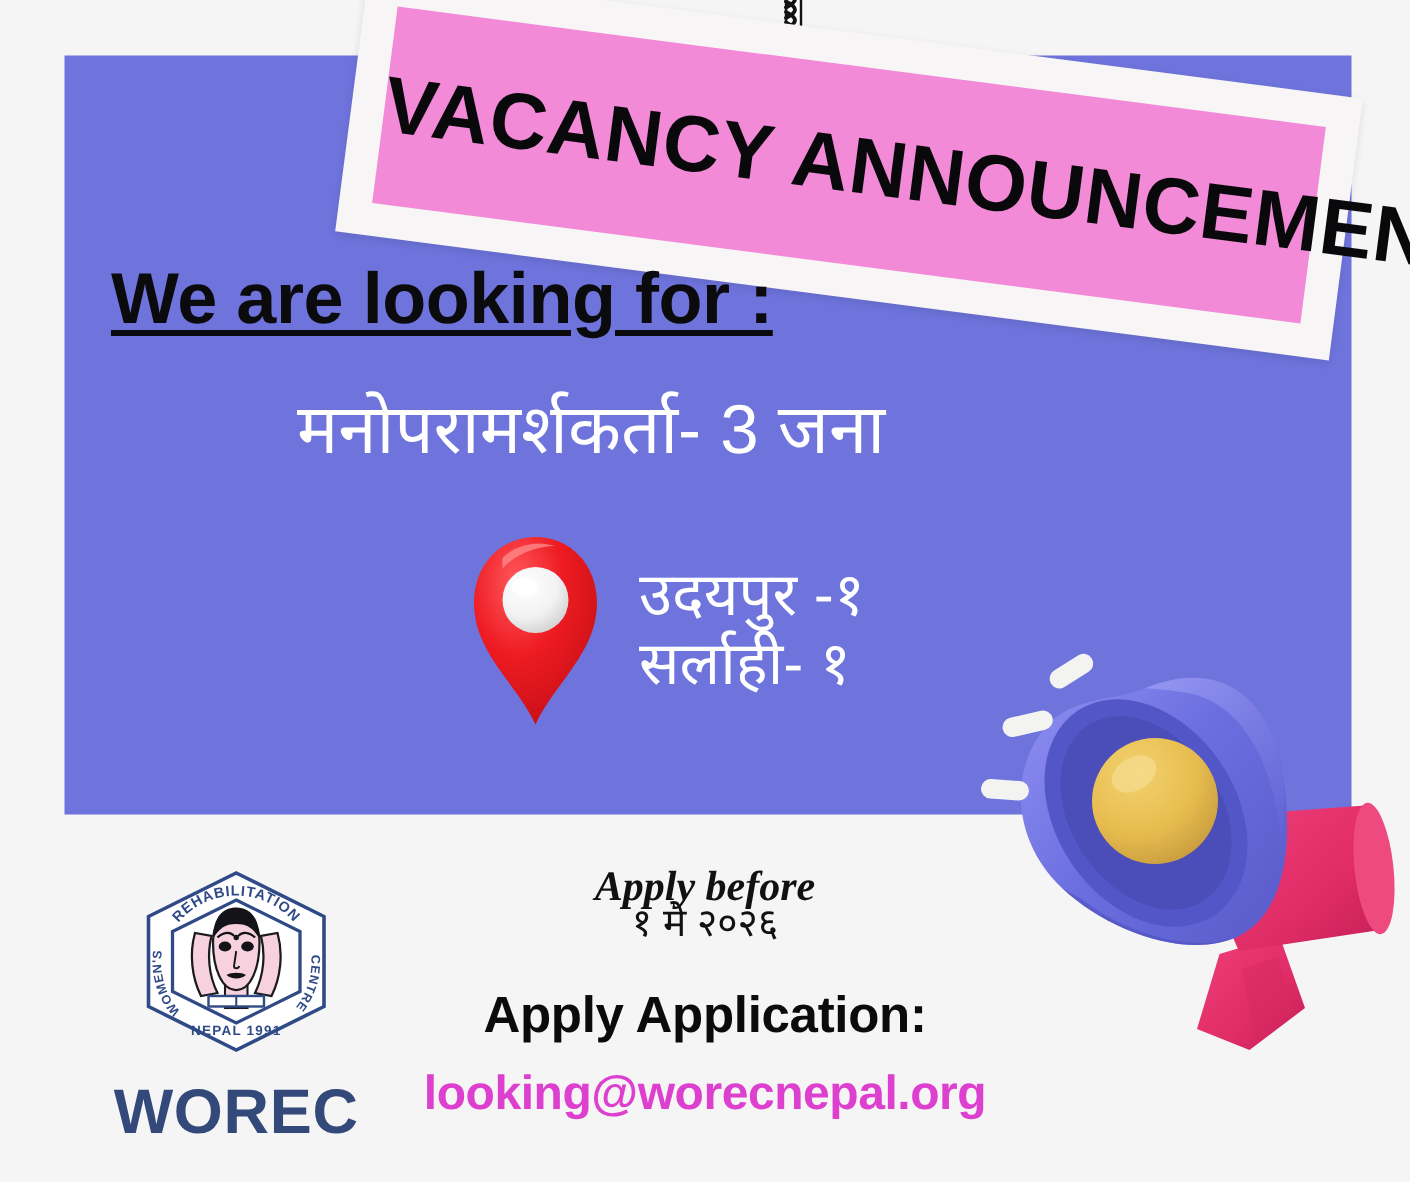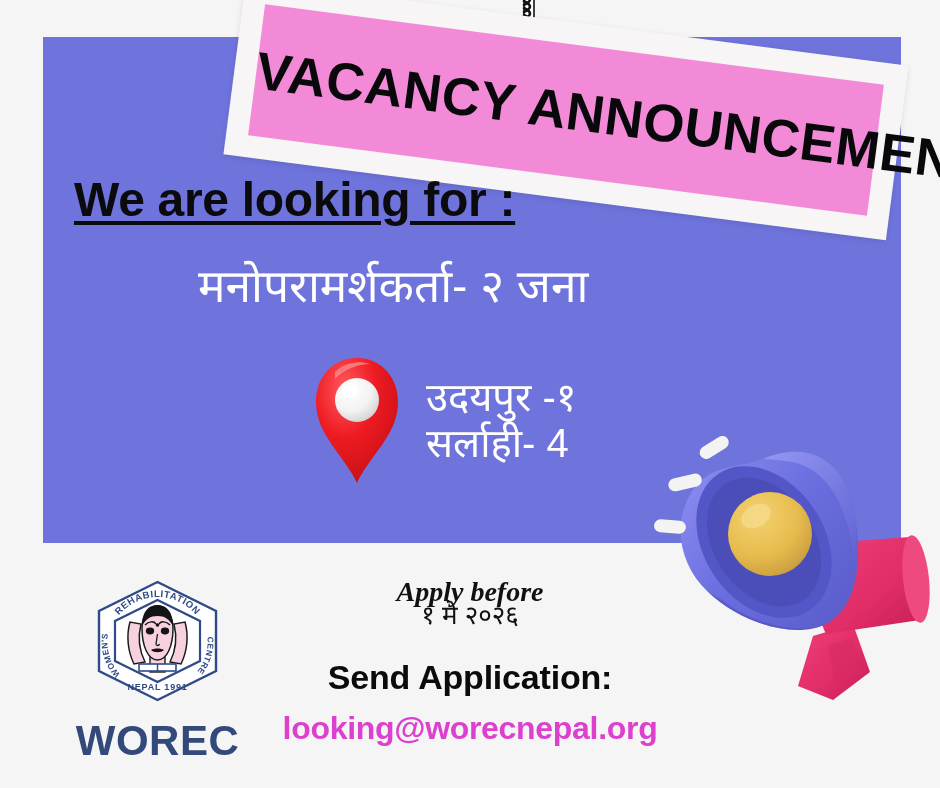--- a/index.html
+++ b/index.html
@@ -224,21 +224,21 @@
   </svg>
 
   <div id="banner-sign">
     <div id="banner-inner">
       <div id="banner-title">VACANCY ANNOUNCEMENT</div>
     </div>
   </div>
 
   <div id="looking-for">We are looking for :</div>
 
-  <div id="job-title">मनोपरामर्शकर्ता- २ जना</div>
+  <div id="job-title">मनोपरामर्शकर्ता- 3 जना</div>
 
   <div id="locations-block">
     <svg id="map-pin" viewBox="0 0 90 130">
       <defs>
         <radialGradient id="pinBody" cx="35%" cy="25%" r="85%">
           <stop offset="0%" stop-color="#ff5a5f"></stop>
           <stop offset="45%" stop-color="#ee1b22"></stop>
           <stop offset="100%" stop-color="#c20f14"></stop>
         </radialGradient>
         <radialGradient id="pinBall" cx="35%" cy="28%" r="80%">
@@ -247,21 +247,21 @@
           <stop offset="100%" stop-color="#cfcfcf"></stop>
         </radialGradient>
       </defs>
       <path d="M45 128 C 32 100, 4 80, 4 47 C 4 21, 22 3, 45 3 C 68 3, 86 21, 86 47 C 86 80, 58 100, 45 128 Z" fill="url(#pinBody)"></path>
       <path d="M23 17 C 32 8, 46 5, 58 9 C 48 9, 33 13, 23 24 Z" fill="#ff8d8f" opacity="0.75"></path>
       <circle cx="45" cy="45" r="22" fill="url(#pinBall)"></circle>
       <ellipse cx="38" cy="36" rx="9" ry="6" fill="#ffffff" opacity="0.9"></ellipse>
     </svg>
     <div id="location-list">
       <div class="location-line">उदयपुर -१</div>
-      <div class="location-line">सर्लाही- 4</div>
+      <div class="location-line">सर्लाही- १</div>
     </div>
   </div>
 
   <svg id="megaphone" viewBox="0 0 300 290">
     <defs>
       <linearGradient id="coneG" x1="0%" y1="10%" x2="100%" y2="90%">
         <stop offset="0%" stop-color="#8d8ef0"></stop>
         <stop offset="45%" stop-color="#6c6fe0"></stop>
         <stop offset="100%" stop-color="#5a5ccb"></stop>
       </linearGradient>
@@ -303,21 +303,21 @@
     <g fill="#f3f3f2">
       <rect x="50" y="17" width="32" height="13" rx="6.5" transform="rotate(-32 66 23)"></rect>
       <rect x="20" y="52" width="34" height="13" rx="6.5" transform="rotate(-13 37 58)"></rect>
       <rect x="6" y="96" width="32" height="13" rx="6.5" transform="rotate(4 22 102)"></rect>
     </g>
   </svg>
 
   <div id="apply-before">Apply before</div>
   <div id="apply-date">१ मे २०२६</div>
 
-  <div id="send-application">Send Application:</div>
+  <div id="send-application">Apply Application:</div>
   <div id="email-address">looking@worecnepal.org</div>
 
   <div id="logo-block">
     <svg id="logo-mark" viewBox="0 0 135 126">
       <defs>
         <path id="arcTop" d="M 18 62 A 50 50 0 0 1 117 62" fill="none"></path>
         <path id="arcLeftP" d="M 30 96 A 48 48 0 0 1 18 56" fill="none"></path>
         <path id="arcRightP" d="M 117 56 A 48 48 0 0 1 105 96" fill="none"></path>
       </defs>
 

